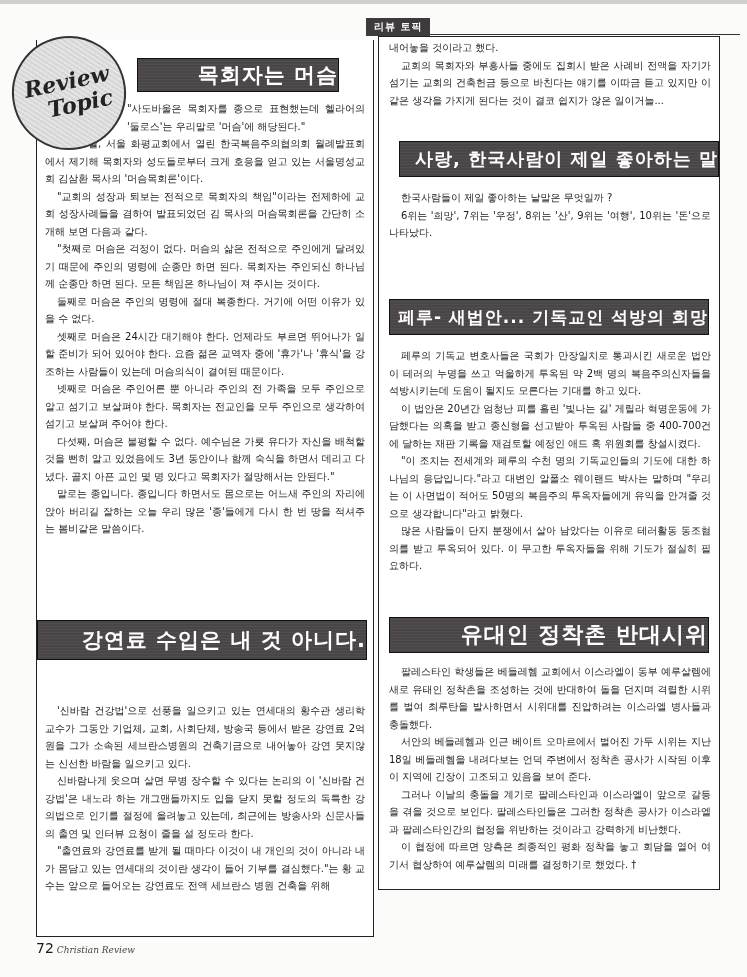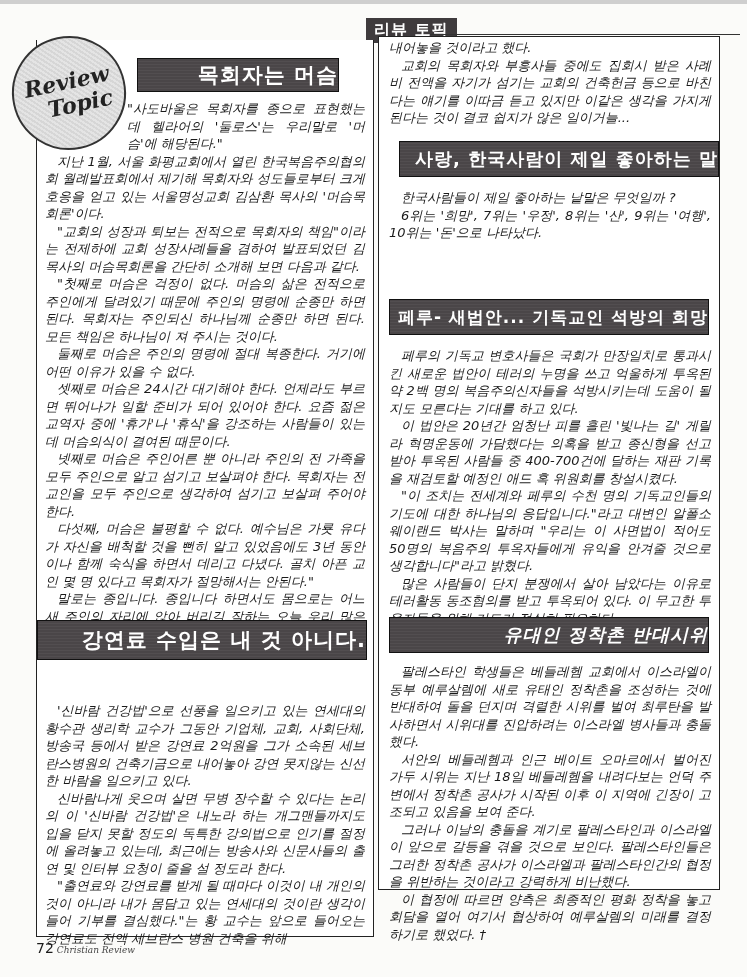--- a/index.html
+++ b/index.html
@@ -1,33 +1,33 @@
 <!DOCTYPE html>
 <html><head>
 <meta charset="utf-8">
 <style>
   html,body{margin:0;padding:0;}
   body{width:747px;height:977px;background:#fbfbf9;position:relative;overflow:hidden;
        font-family:"DejaVu Sans",sans-serif;color:#1a1a1a;}
   .topline{position:absolute;left:0;top:0;width:747px;height:4px;background:#cfcfcf;}
   .section-tag{position:absolute;left:366px;top:18px;background:#3f3b3d;color:#fff;
-       font-size:16px;font-weight:bold;padding:2px 8px;letter-spacing:1px;}
+       font-size:10px;font-weight:bold;padding:2px 8px;letter-spacing:1px;}
   .tag-rule{position:absolute;left:430px;top:34px;width:310px;height:1px;background:#333;}
   .emblem{position:absolute;left:12px;top:36px;width:110px;height:110px;border-radius:50%;
        border:2px solid #333;background:repeating-linear-gradient(45deg,#e4e4e4 0 2px,#d6d6d6 2px 4px);
        display:flex;flex-direction:column;align-items:center;justify-content:center;
        font-family:"DejaVu Serif",serif;font-style:italic;font-weight:bold;color:#222;font-size:22px;line-height:24px;
        transform:rotate(-12deg);}
   .emblem span:last-child{margin-left:18px;}
   .col{position:absolute;border:1.5px solid #222;background:#fff;}
   .col-left{left:36px;top:40px;width:336px;height:896px;border-top:none;}
   .col-right{left:378px;top:36px;width:340px;height:852px;}
   .head{background:#4a4648;color:#fff;border:1px solid #111;text-align:right;
         font-weight:bold;letter-spacing:1px;background-image:repeating-linear-gradient(0deg,#4a4648 0 2px,#524e50 2px 3px);}
-  .body-text{font-size:13px;line-height:17.5px;text-align:justify;font-style:italic;}
+  .body-text{font-size:10px;line-height:17.5px;text-align:justify;}
   .body-text p{margin:0;text-indent:12px;}
   .body-text p.noindent{text-indent:0;}
   .footer{position:absolute;left:36px;top:940px;font-size:12px;}
   .footer .num{font-size:14px;}
   .footer .mag{font-family:"DejaVu Serif",serif;font-style:italic;font-size:9px;color:#444;margin-left:3px;}
 </style>
 </head>
 <body>
 
 <div class="topline"></div>
@@ -77,21 +77,21 @@
   </div>
 
   <div class="head" style="position:absolute;left:10px;top:262px;width:318px;height:34px;line-height:34px;font-size:17px;">페루- 새법안... 기독교인 석방의 희망</div>
   <div class="body-text" style="position:absolute;left:10px;top:310px;width:322px;">
     <p>페루의 기독교 변호사들은 국회가 만장일치로 통과시킨 새로운 법안이 테러의 누명을 쓰고 억울하게 투옥된 약 2백 명의 복음주의신자들을 석방시키는데 도움이 될지도 모른다는 기대를 하고 있다.</p>
     <p>이 법안은 20년간 엄청난 피를 흘린 '빛나는 길' 게릴라 혁명운동에 가담했다는 의혹을 받고 종신형을 선고받아 투옥된 사람들 중 400-700건에 달하는 재판 기록을 재검토할 예정인 애드 혹 위원회를 창설시켰다.</p>
     <p>"이 조치는 전세계와 페루의 수천 명의 기독교인들의 기도에 대한 하나님의 응답입니다."라고 대변인 알폴소 웨이랜드 박사는 말하며 "우리는 이 사면법이 적어도 50명의 복음주의 투옥자들에게 유익을 안겨줄 것으로 생각합니다"라고 밝혔다.</p>
     <p>많은 사람들이 단지 분쟁에서 살아 남았다는 이유로 테러활동 동조혐의를 받고 투옥되어 있다. 이 무고한 투옥자들을 위해 기도가 절실히 필요하다.</p>
   </div>
 
-  <div class="head" style="position:absolute;left:10px;top:580px;width:318px;height:34px;line-height:34px;font-size:18px;font-style:italic;">유대인 정착촌 반대시위</div>
+  <div class="head" style="position:absolute;left:10px;top:580px;width:318px;height:34px;line-height:34px;font-size:22px;">유대인 정착촌 반대시위</div>
   <div class="body-text" style="position:absolute;left:10px;top:626px;width:322px;">
     <p>팔레스타인 학생들은 베들레헴 교회에서 이스라엘이 동부 예루살렘에 새로 유태인 정착촌을 조성하는 것에 반대하여 돌을 던지며 격렬한 시위를 벌여 최루탄을 발사하면서 시위대를 진압하려는 이스라엘 병사들과 충돌했다.</p>
     <p>서안의 베들레헴과 인근 베이트 오마르에서 벌어진 가두 시위는 지난 18일 베들레헴을 내려다보는 언덕 주변에서 정착촌 공사가 시작된 이후 이 지역에 긴장이 고조되고 있음을 보여 준다.</p>
     <p>그러나 이날의 충돌을 계기로 팔레스타인과 이스라엘이 앞으로 갈등을 겪을 것으로 보인다. 팔레스타인들은 그러한 정착촌 공사가 이스라엘과 팔레스타인간의 협정을 위반하는 것이라고 강력하게 비난했다.</p>
     <p>이 협정에 따르면 양측은 최종적인 평화 정착을 놓고 회담을 열어 여기서 협상하여 예루살렘의 미래를 결정하기로 했었다. †</p>
   </div>
 </div>
 
 <div class="footer">
   <span class="num">72</span><span class="mag">Christian Review</span>

